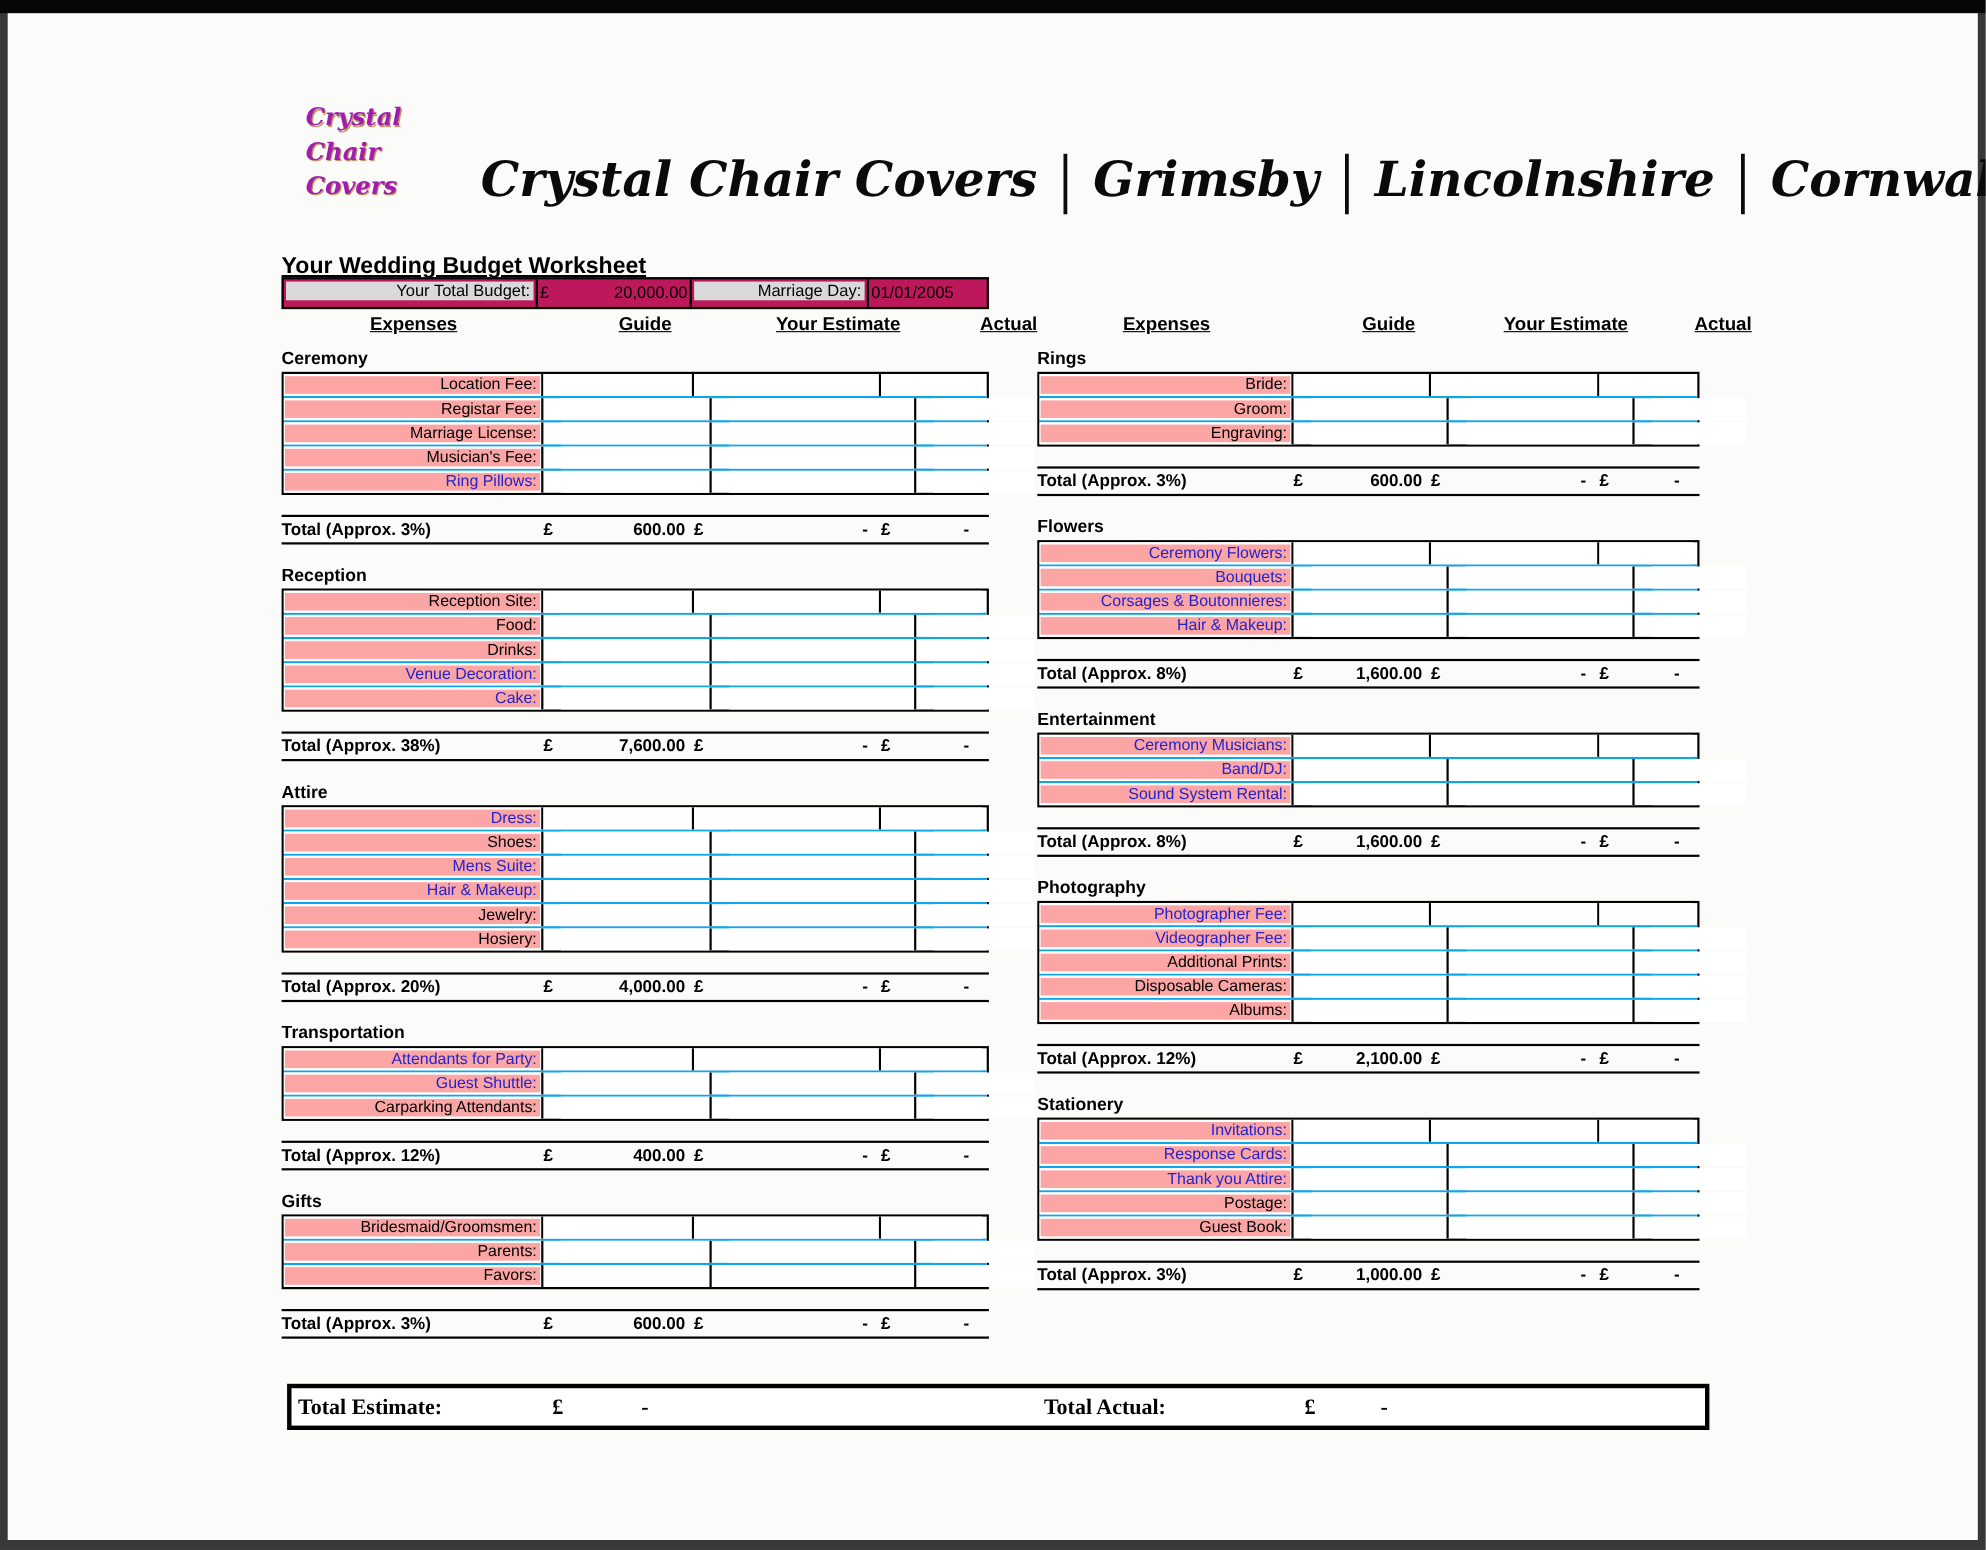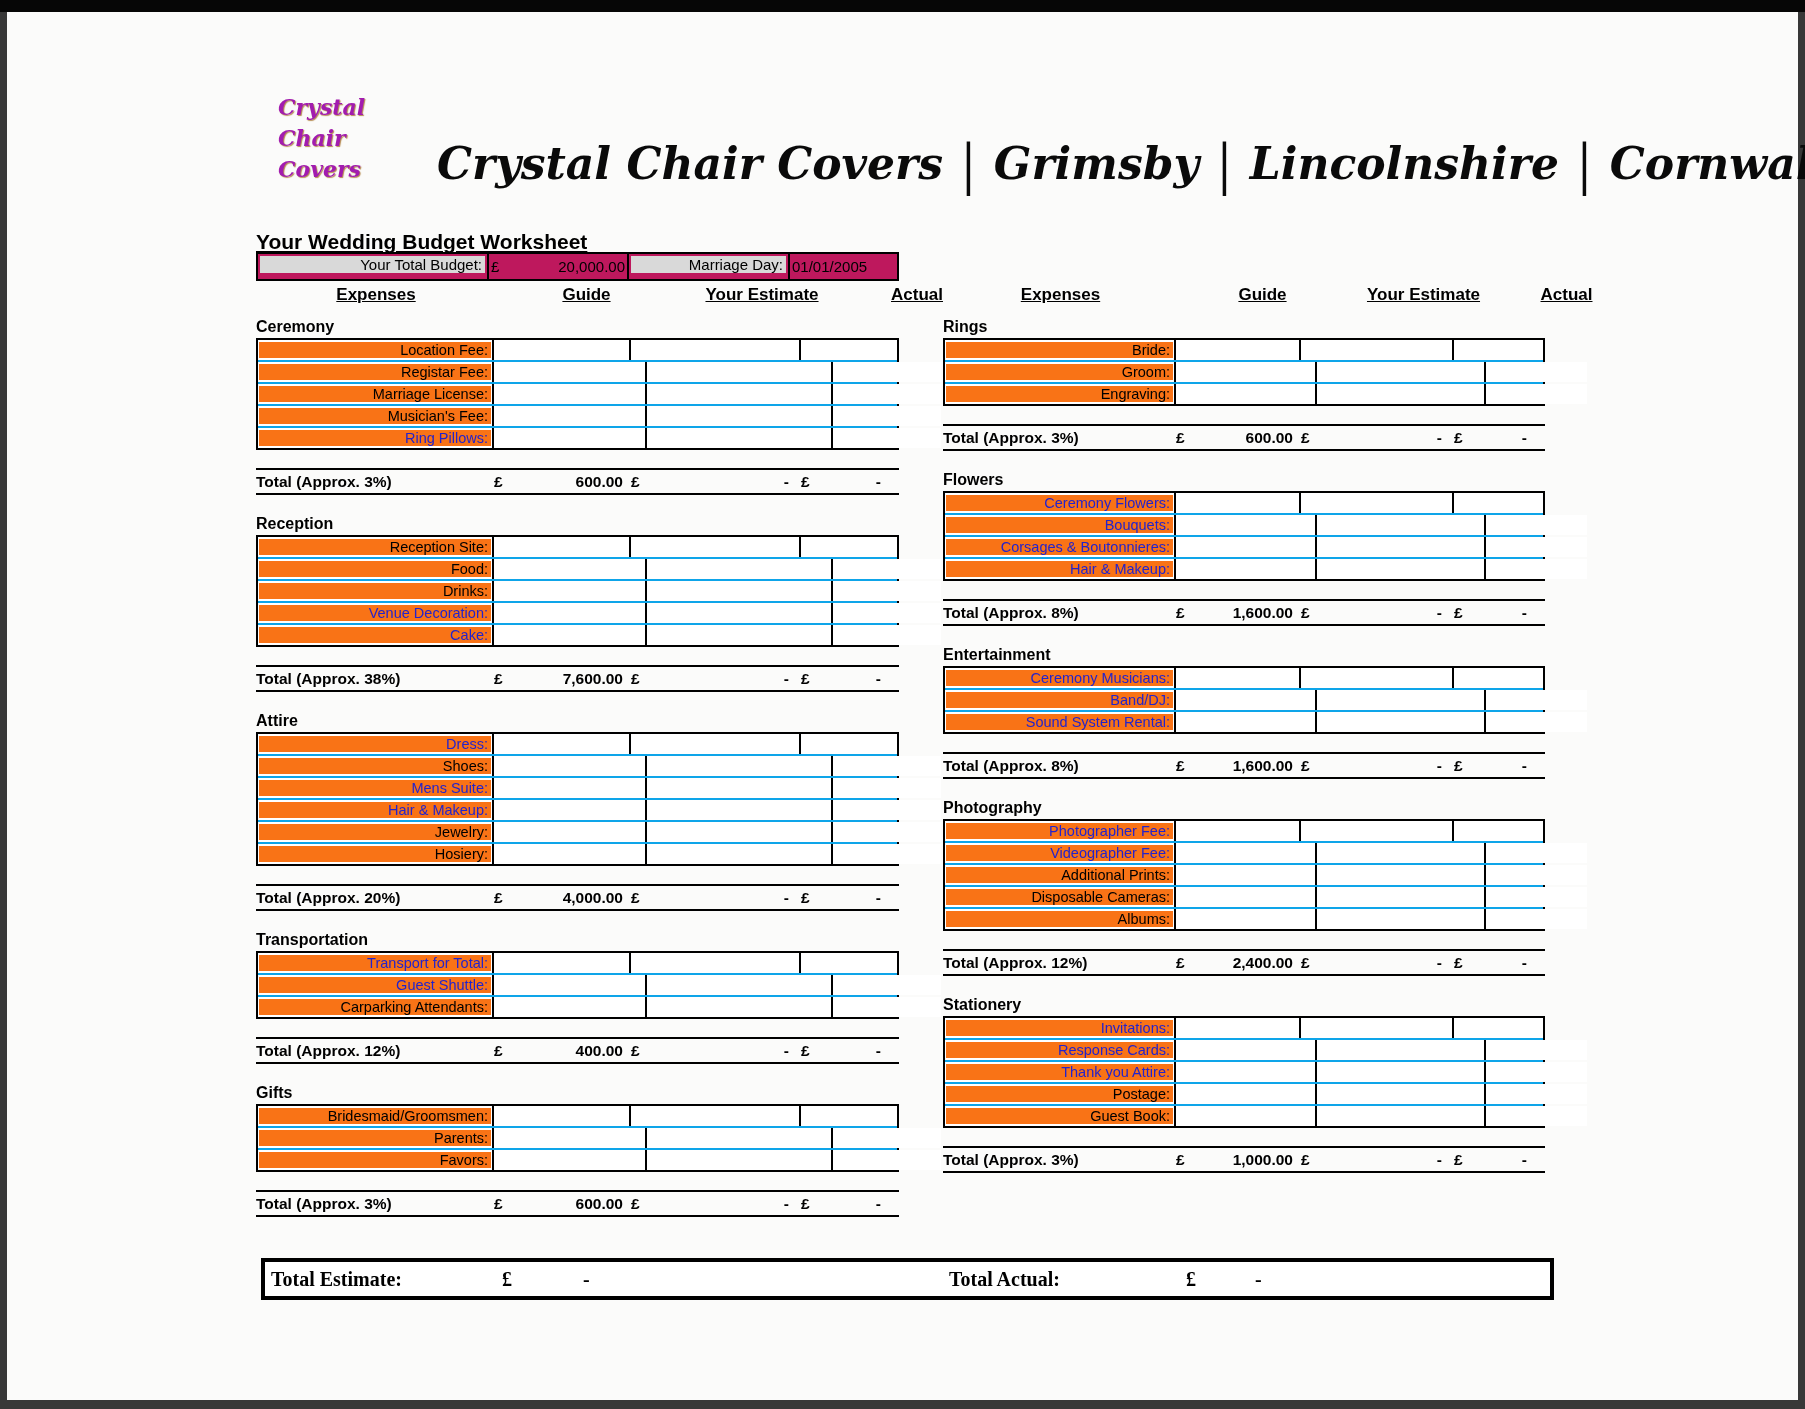--- a/index.html
+++ b/index.html
@@ -43,21 +43,21 @@
   #left-col{left:249px;width:643px;--c1:236px;--c2:137px;--c3:170px;--c4:92px;}
   #right-col{left:936px;width:602px;--c1:231px;--c2:125px;--c3:153px;--c4:85px;}
 
   .sec-heading{font-weight:bold;font-size:16px;color:#000;height:20px;line-height:18px;}
   .grid{border:2px solid #000;background:#fff;margin-bottom:18px;}
   .row{display:grid;grid-template-columns:var(--c1) var(--c2) var(--c3) var(--c4);}
   .row + .row{border-top:2px solid #0ea5e9;gap:16px;}
   .cell{border-right:2px solid #000;height:20px;padding:0;background:#fff;box-sizing:border-box;}
   .cell:last-child{border-right:none;}
   .label-cell{padding:2px 1px;}
-  .bar{background:#f97316;height:16px;line-height:16px;font-size:14.5px;text-align:right;
+  .bar{background:#fca5a5;height:16px;line-height:16px;font-size:14.5px;text-align:right;
        padding:0 3px;white-space:nowrap;color:#000;}
   .link{color:#2323cc;cursor:pointer;}
 
   .total-row{display:grid;grid-template-columns:var(--c1) var(--c2) var(--c3) var(--c4);
        border-top:2px solid #000;border-bottom:2px solid #000;height:23px;line-height:23px;
        font-weight:bold;font-size:15.5px;margin-bottom:20px;color:#000;}
   .money{display:flex;justify-content:space-between;}
   .money .cur{padding-left:2px;}
   .money.gv .val{padding-right:6px;}
   .money.dv .val{padding-right:10px;}
@@ -297,21 +297,21 @@
               <span class="cur">£</span>
               <span class="val">-</span>
             </div>
           </div>
         </div>
         <div class="section">
           <div class="sec-heading">Transportation</div>
           <div class="grid">
             <div class="row">
               <div class="cell label-cell">
-                <div class="bar"><span class="link">Transport for Total:</span></div>
+                <div class="bar"><span class="link">Attendants for Party:</span></div>
               </div>
               <div class="cell"></div>
               <div class="cell"></div>
               <div class="cell"></div>
             </div>
             <div class="row">
               <div class="cell label-cell">
                 <div class="bar"><span class="link">Guest Shuttle:</span></div>
               </div>
               <div class="cell"></div>
@@ -570,21 +570,21 @@
               </div>
               <div class="cell"></div>
               <div class="cell"></div>
               <div class="cell"></div>
             </div>
           </div>
           <div class="total-row">
             <span class="t-label">Total (Approx. 12%)</span>
             <div class="money gv">
               <span class="cur">£</span>
-              <span class="val">2,400.00</span>
+              <span class="val">2,100.00</span>
             </div>
             <div class="money dv">
               <span class="cur">£</span>
               <span class="val">-</span>
             </div>
             <div class="money dv">
               <span class="cur">£</span>
               <span class="val">-</span>
             </div>
           </div>

